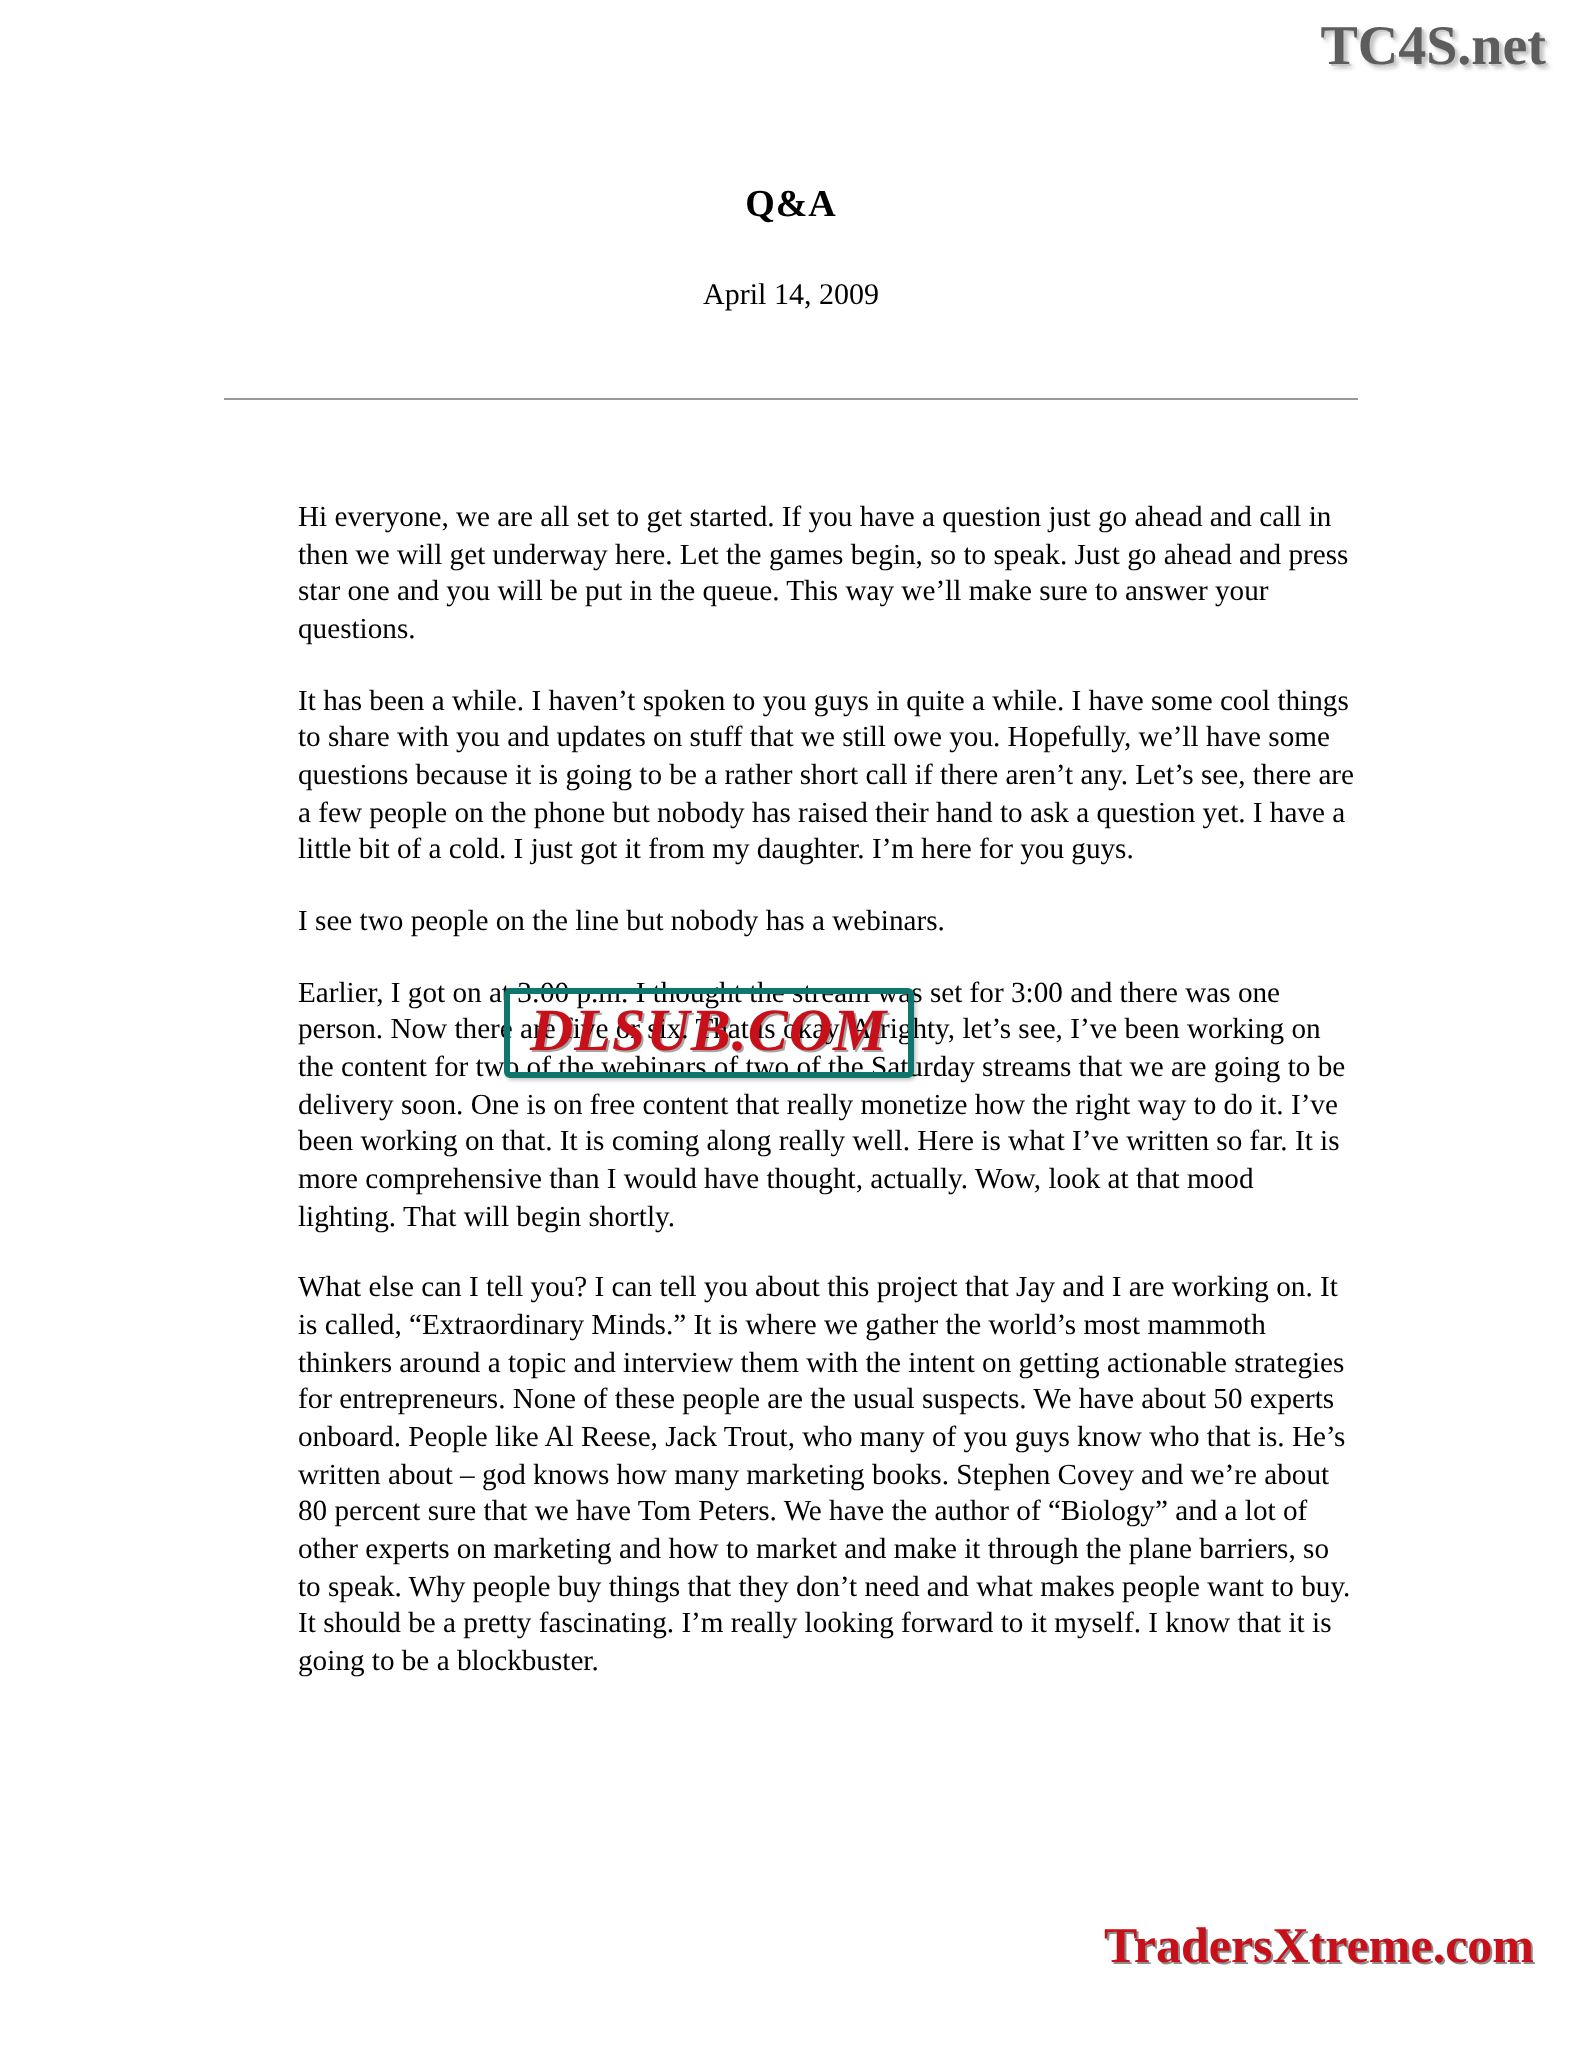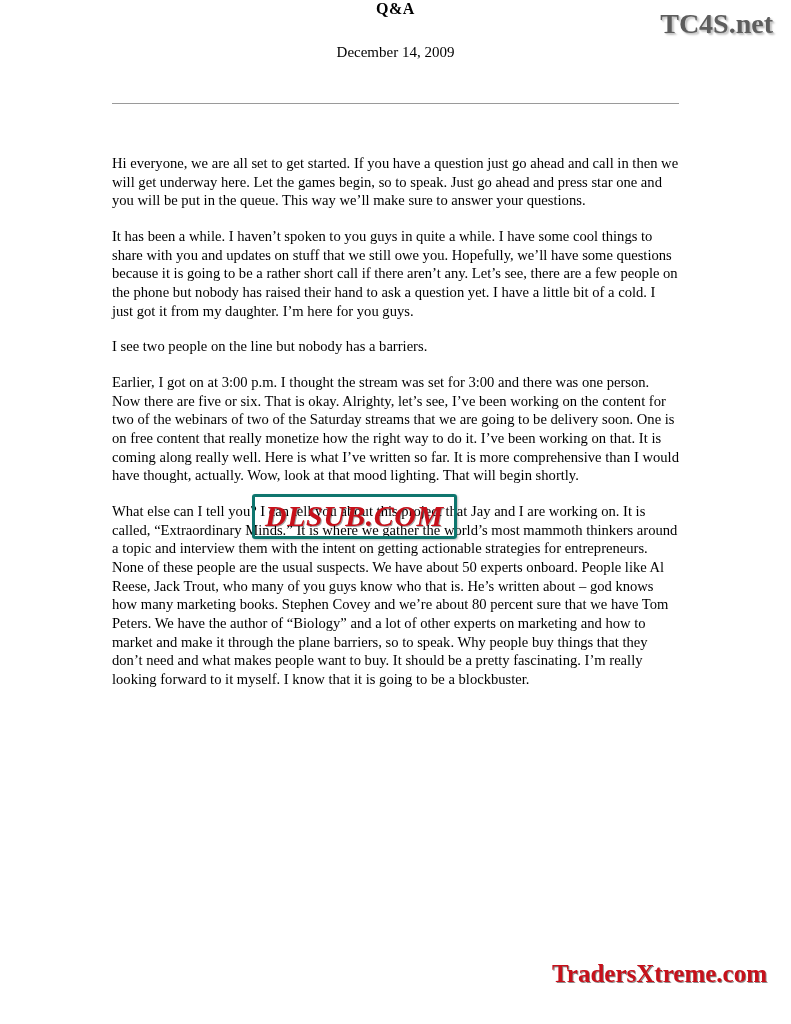--- a/index.html
+++ b/index.html
@@ -36,23 +36,24 @@
     left: 0;
     top: 0;
     width: 791px;
     height: 1024px;
     box-sizing: border-box;
     padding: 0 112px;
   }
 
   .doc-title {
     text-align: center;
-    font-size: 16px;
+    font-size: 19px;
     font-weight: bold;
     margin: 0;
+    padding-top: 92px;
     letter-spacing: 0.5px;
   }
 
   .doc-date {
     text-align: center;
     font-size: 15px;
     margin: 0;
     padding-top: 26px;
   }
 
@@ -62,20 +63,21 @@
     border-top: 1px solid #9a9a9a;
     height: 0;
     width: 100%;
   }
 
   .body-copy {
     margin-top: 50px;
     font-size: 14.6px;
     line-height: 1.28;
     text-align: left;
+    margin-left: 37px;
   }
 
   .body-copy p {
     margin: 0 0 17px 0;
   }
   .body-copy p:last-child {
     margin-bottom: 0;
   }
 
   
@@ -113,27 +115,27 @@
     white-space: nowrap;
   }
 </style>
 </head>
 <body>
 
 <div class="brand-top">TC4S.net</div>
 
 <div class="page">
   <h1 class="doc-title">Q&amp;A</h1>
-  <div class="doc-date">December 14, 2009</div>
+  <div class="doc-date">April 14, 2009</div>
   <hr class="rule">
 
   <div class="body-copy">
     <p>Hi everyone, we are all set to get started. If you have a question just go ahead and call in then we will get underway here. Let the games begin, so to speak. Just go ahead and press star one and you will be put in the queue. This way we’ll make sure to answer your questions.</p>
     <p>It has been a while. I haven’t spoken to you guys in quite a while. I have some cool things to share with you and updates on stuff that we still owe you. Hopefully, we’ll have some questions because it is going to be a rather short call if there aren’t any. Let’s see, there are a few people on the phone but nobody has raised their hand to ask a question yet. I have a little bit of a cold. I just got it from my daughter. I’m here for you guys.</p>
-    <p>I see two people on the line but nobody has a barriers.</p>
+    <p>I see two people on the line but nobody has a webinars.</p>
     <p>Earlier, I got on at 3:00 p.m. I thought the stream was set for 3:00 and there was one person. Now there are five or six. That is okay. Alrighty, let’s see, I’ve been working on the content for two of the webinars of two of the Saturday streams that we are going to be delivery soon. One is on free content that really monetize how the right way to do it. I’ve been working on that. It is coming along really well. Here is what I’ve written so far. It is more comprehensive than I would have thought, actually. Wow, look at that mood lighting. That will begin shortly.</p>
     <p>What else can I tell you? I can tell you about this project that Jay and I are working on. It is called, “Extraordinary Minds.” It is where we gather the world’s most mammoth thinkers around a topic and interview them with the intent on getting actionable strategies for entrepreneurs. None of these people are the usual suspects. We have about 50 experts onboard. People like Al Reese, Jack Trout, who many of you guys know who that is. He’s written about – god knows how many marketing books. Stephen Covey and we’re about 80 percent sure that we have Tom Peters. We have the author of “Biology” and a lot of other experts on marketing and how to market and make it through the plane barriers, so to speak. Why people buy things that they don’t need and what makes people want to buy. It should be a pretty fascinating. I’m really looking forward to it myself. I know that it is going to be a blockbuster.</p>
   </div>
 </div>
 
 <div class="stamp">DLSUB.COM</div>
 
 <div class="brand-bottom">TradersXtreme.com</div>
 
 </body></html>

